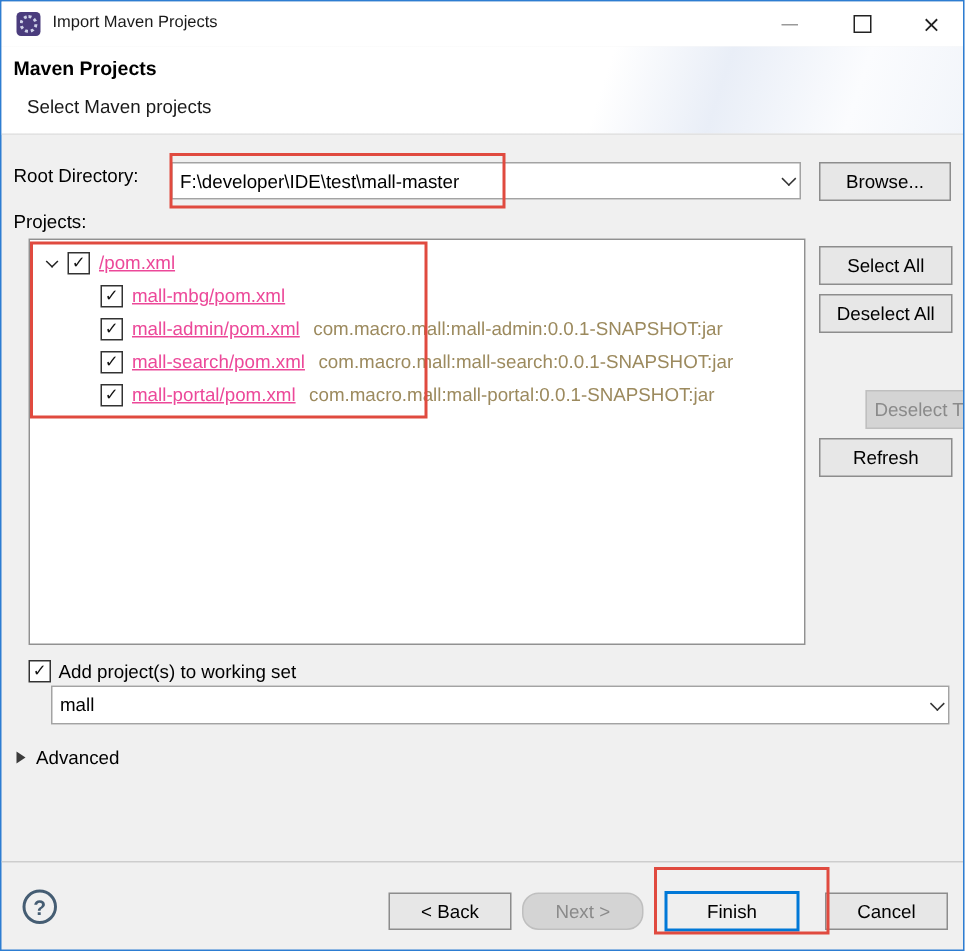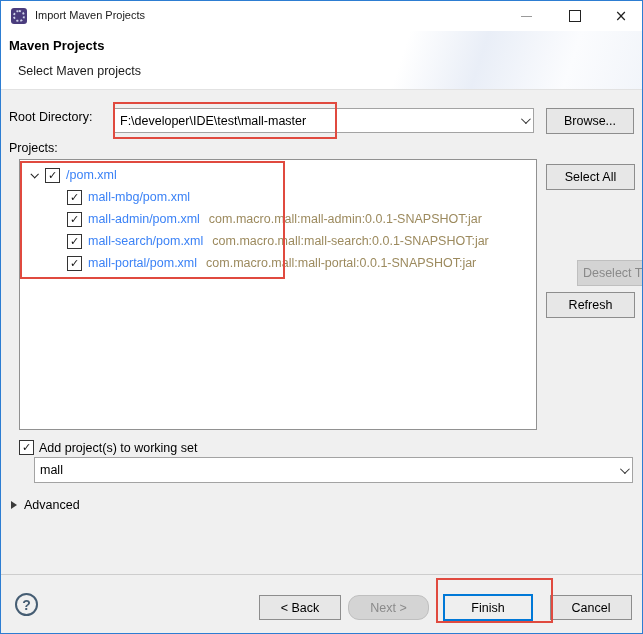--- a/index.html
+++ b/index.html
@@ -35,21 +35,21 @@
 
   
   .tree{position:absolute;left:18px;top:158px;width:518px;height:271px;background:#fff;border:1px solid #919191;box-sizing:border-box;padding-top:4px;}
   .trow{height:22px;display:flex;align-items:center;font-size:12.5px;white-space:nowrap;}
   .trow.root{padding-left:7px;}
   .trow.child{padding-left:47px;}
   .expander{width:14px;height:14px;display:flex;align-items:center;justify-content:center;margin-right:4px;}
   .expander::before{content:"";width:5px;height:5px;border-right:1.6px solid #222;border-bottom:1.6px solid #222;transform:rotate(45deg) translateY(-1px);}
   .cbx{width:13px;height:13px;background:#fff;border:1px solid #333;box-sizing:content-box;display:flex;align-items:center;justify-content:center;margin-right:6px;flex:none;}
   .cbx .check{font-family:"DejaVu Sans",sans-serif;font-size:11px;line-height:1;color:#111;transform:translateY(-0.5px);}
-  .tname{color:#3b82f6;margin-right:9px;}
+  .tname{color:#ec4899;margin-right:9px;text-decoration:underline;}
   .tartifact{color:#9c8a5e;}
 
   
   .ws-label-row{position:absolute;left:18px;top:439px;display:flex;align-items:center;}
   .ws-label-row .cbx{margin-right:5px;}
   .ws-label{font-size:12.5px;color:#000;}
 
   
   .advanced{position:absolute;left:10px;top:497px;display:flex;align-items:center;}
   .tri-right{width:0;height:0;border-left:6px solid #3b3b3b;border-top:4px solid transparent;border-bottom:4px solid transparent;margin-right:7px;}
@@ -133,20 +133,21 @@
     <div class="trow child">
       <span class="cbx">
           <span class="check">✓</span>
         </span>
       <span class="tname">mall-portal/pom.xml</span>
       <span class="tartifact">com.macro.mall:mall-portal:0.0.1-SNAPSHOT:jar</span>
     </div>
   </div>
 
   <div class="pushbtn" style="left:545px;top:163px;width:89px;height:26px;">Select All</div>
+  <div class="pushbtn" style="left:545px;top:195px;width:89px;height:26px;">Deselect All</div>
   <div class="pushbtn disabled" style="left:545px;top:259px;width:89px;height:26px;margin-left:31px;">Deselect Tree</div>
   <div class="pushbtn" style="left:545px;top:291px;width:89px;height:26px;">Refresh</div>
 
   <div class="ws-label-row">
     <span class="cbx">
         <span class="check">✓</span>
       </span>
     <span class="ws-label">Add project(s) to working set</span>
   </div>
   <div class="combo" style="left:33px;top:456px;width:599px;height:26px;">

